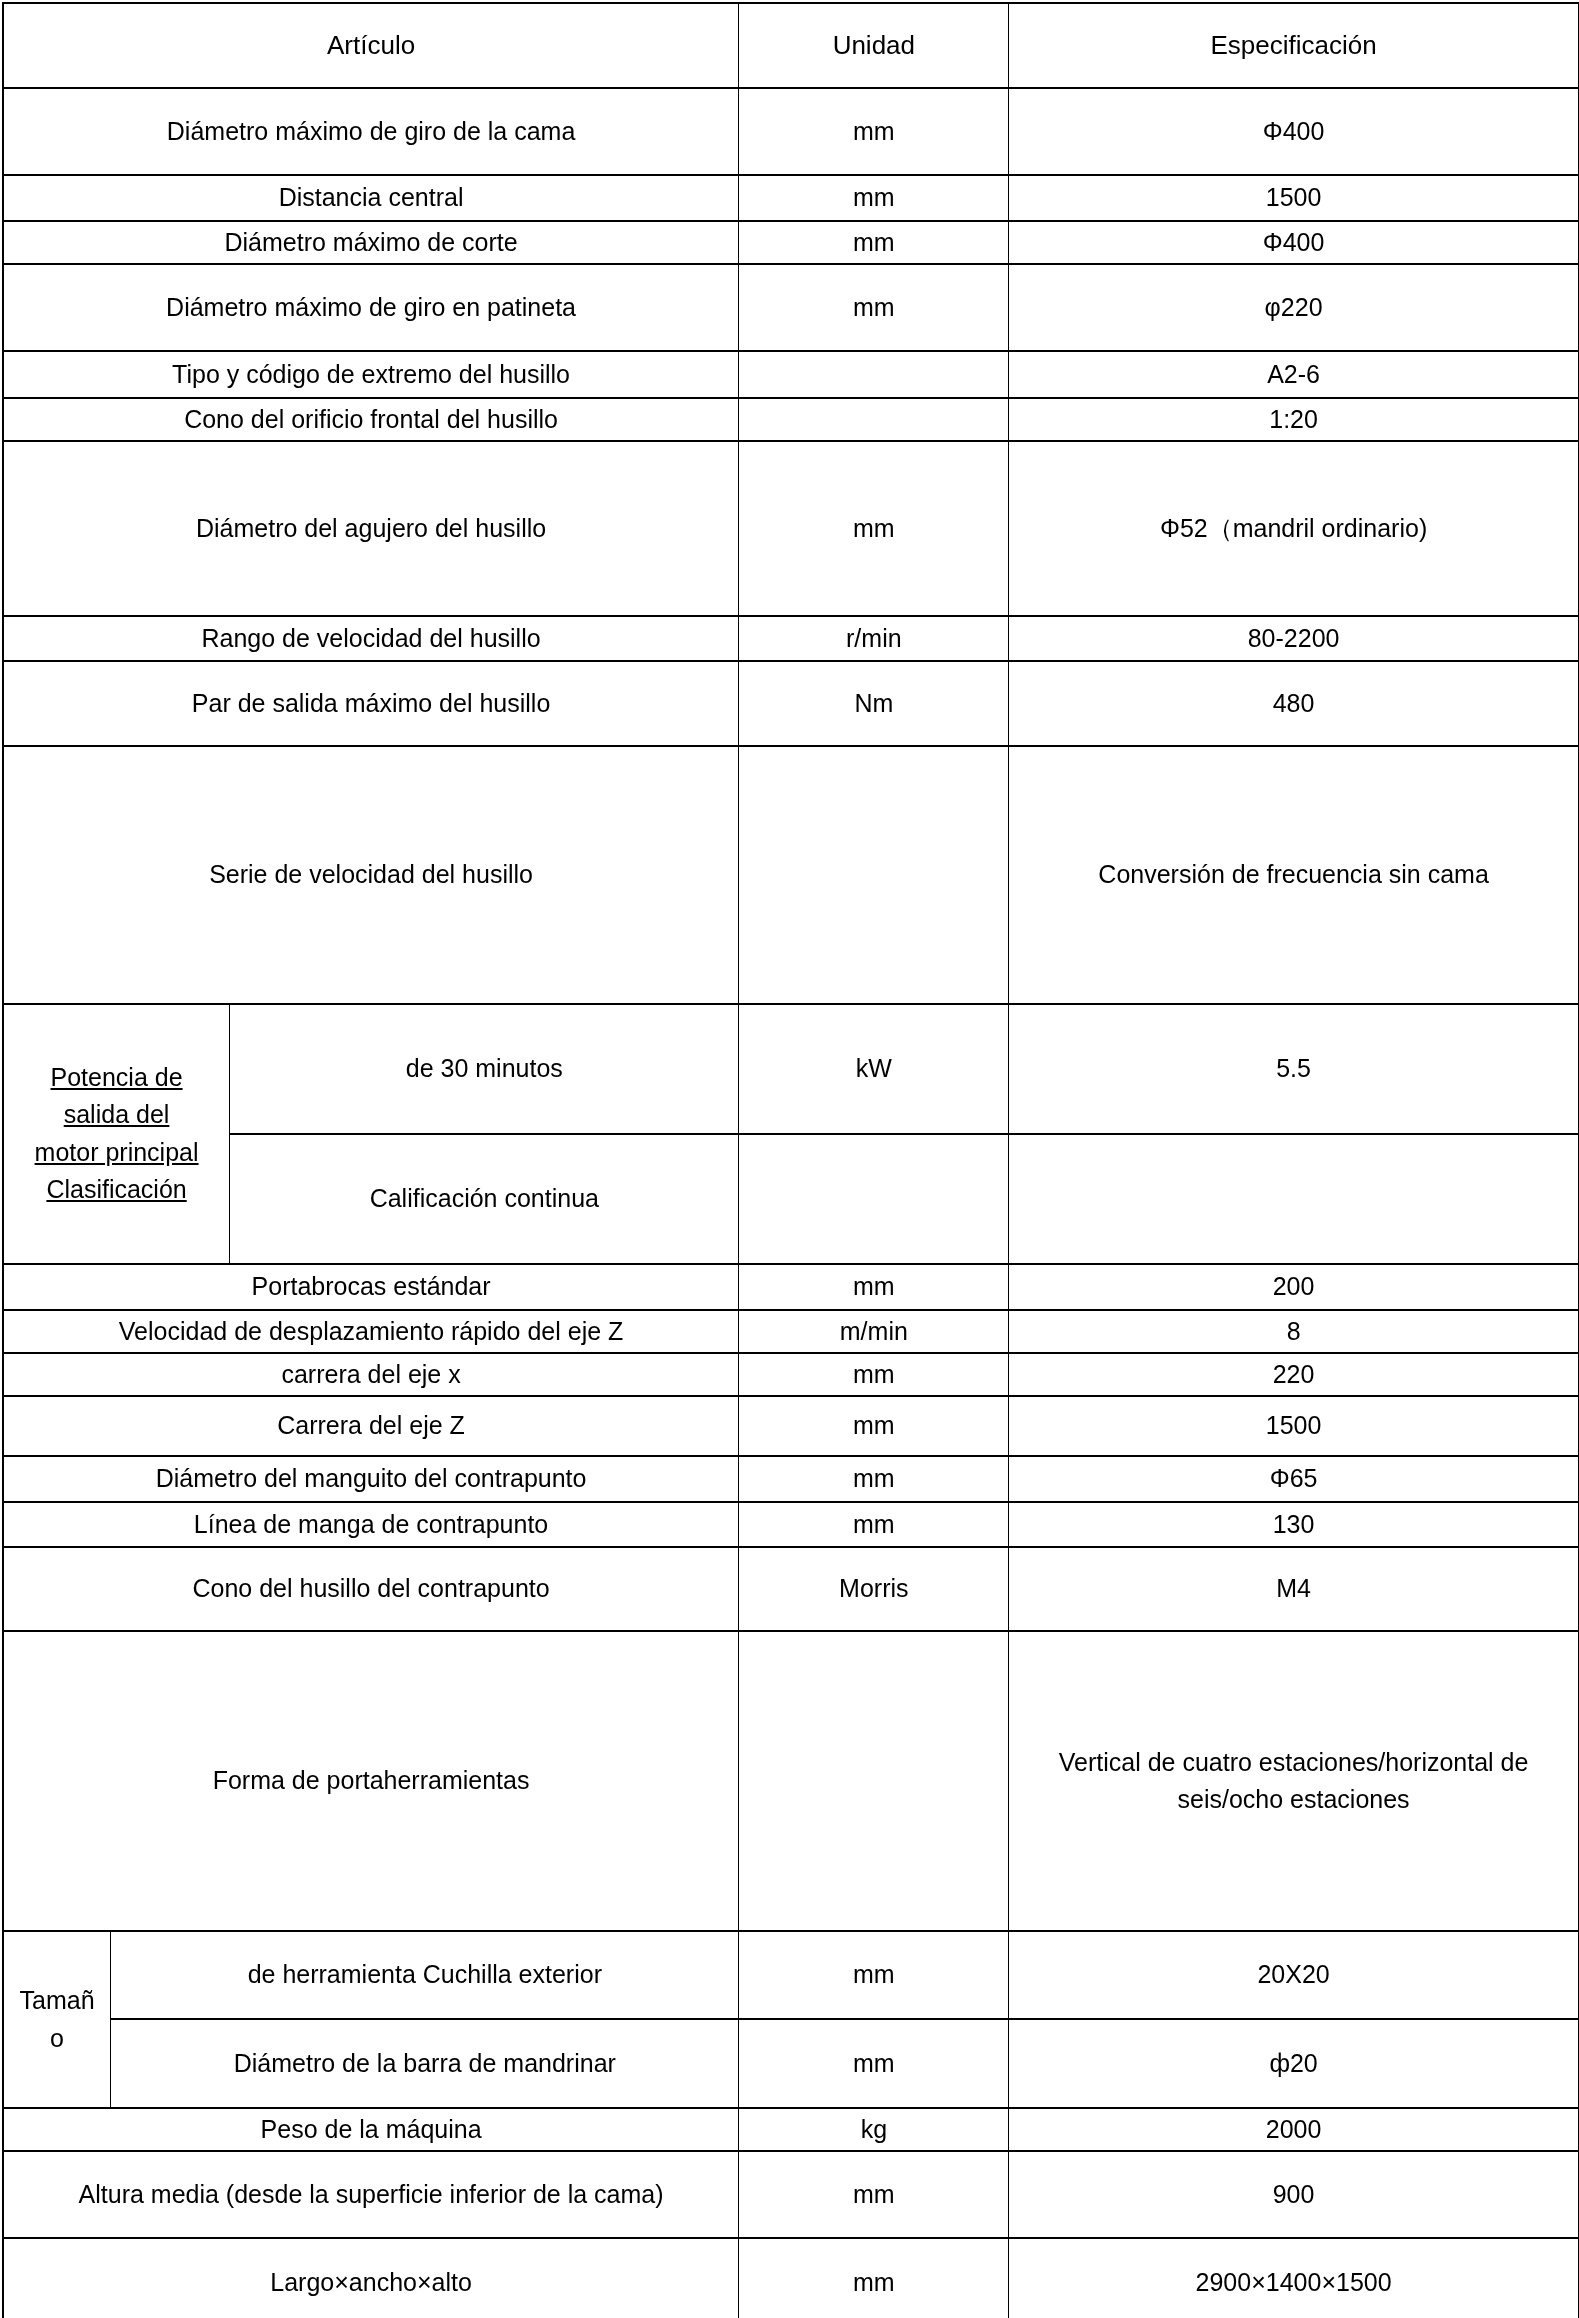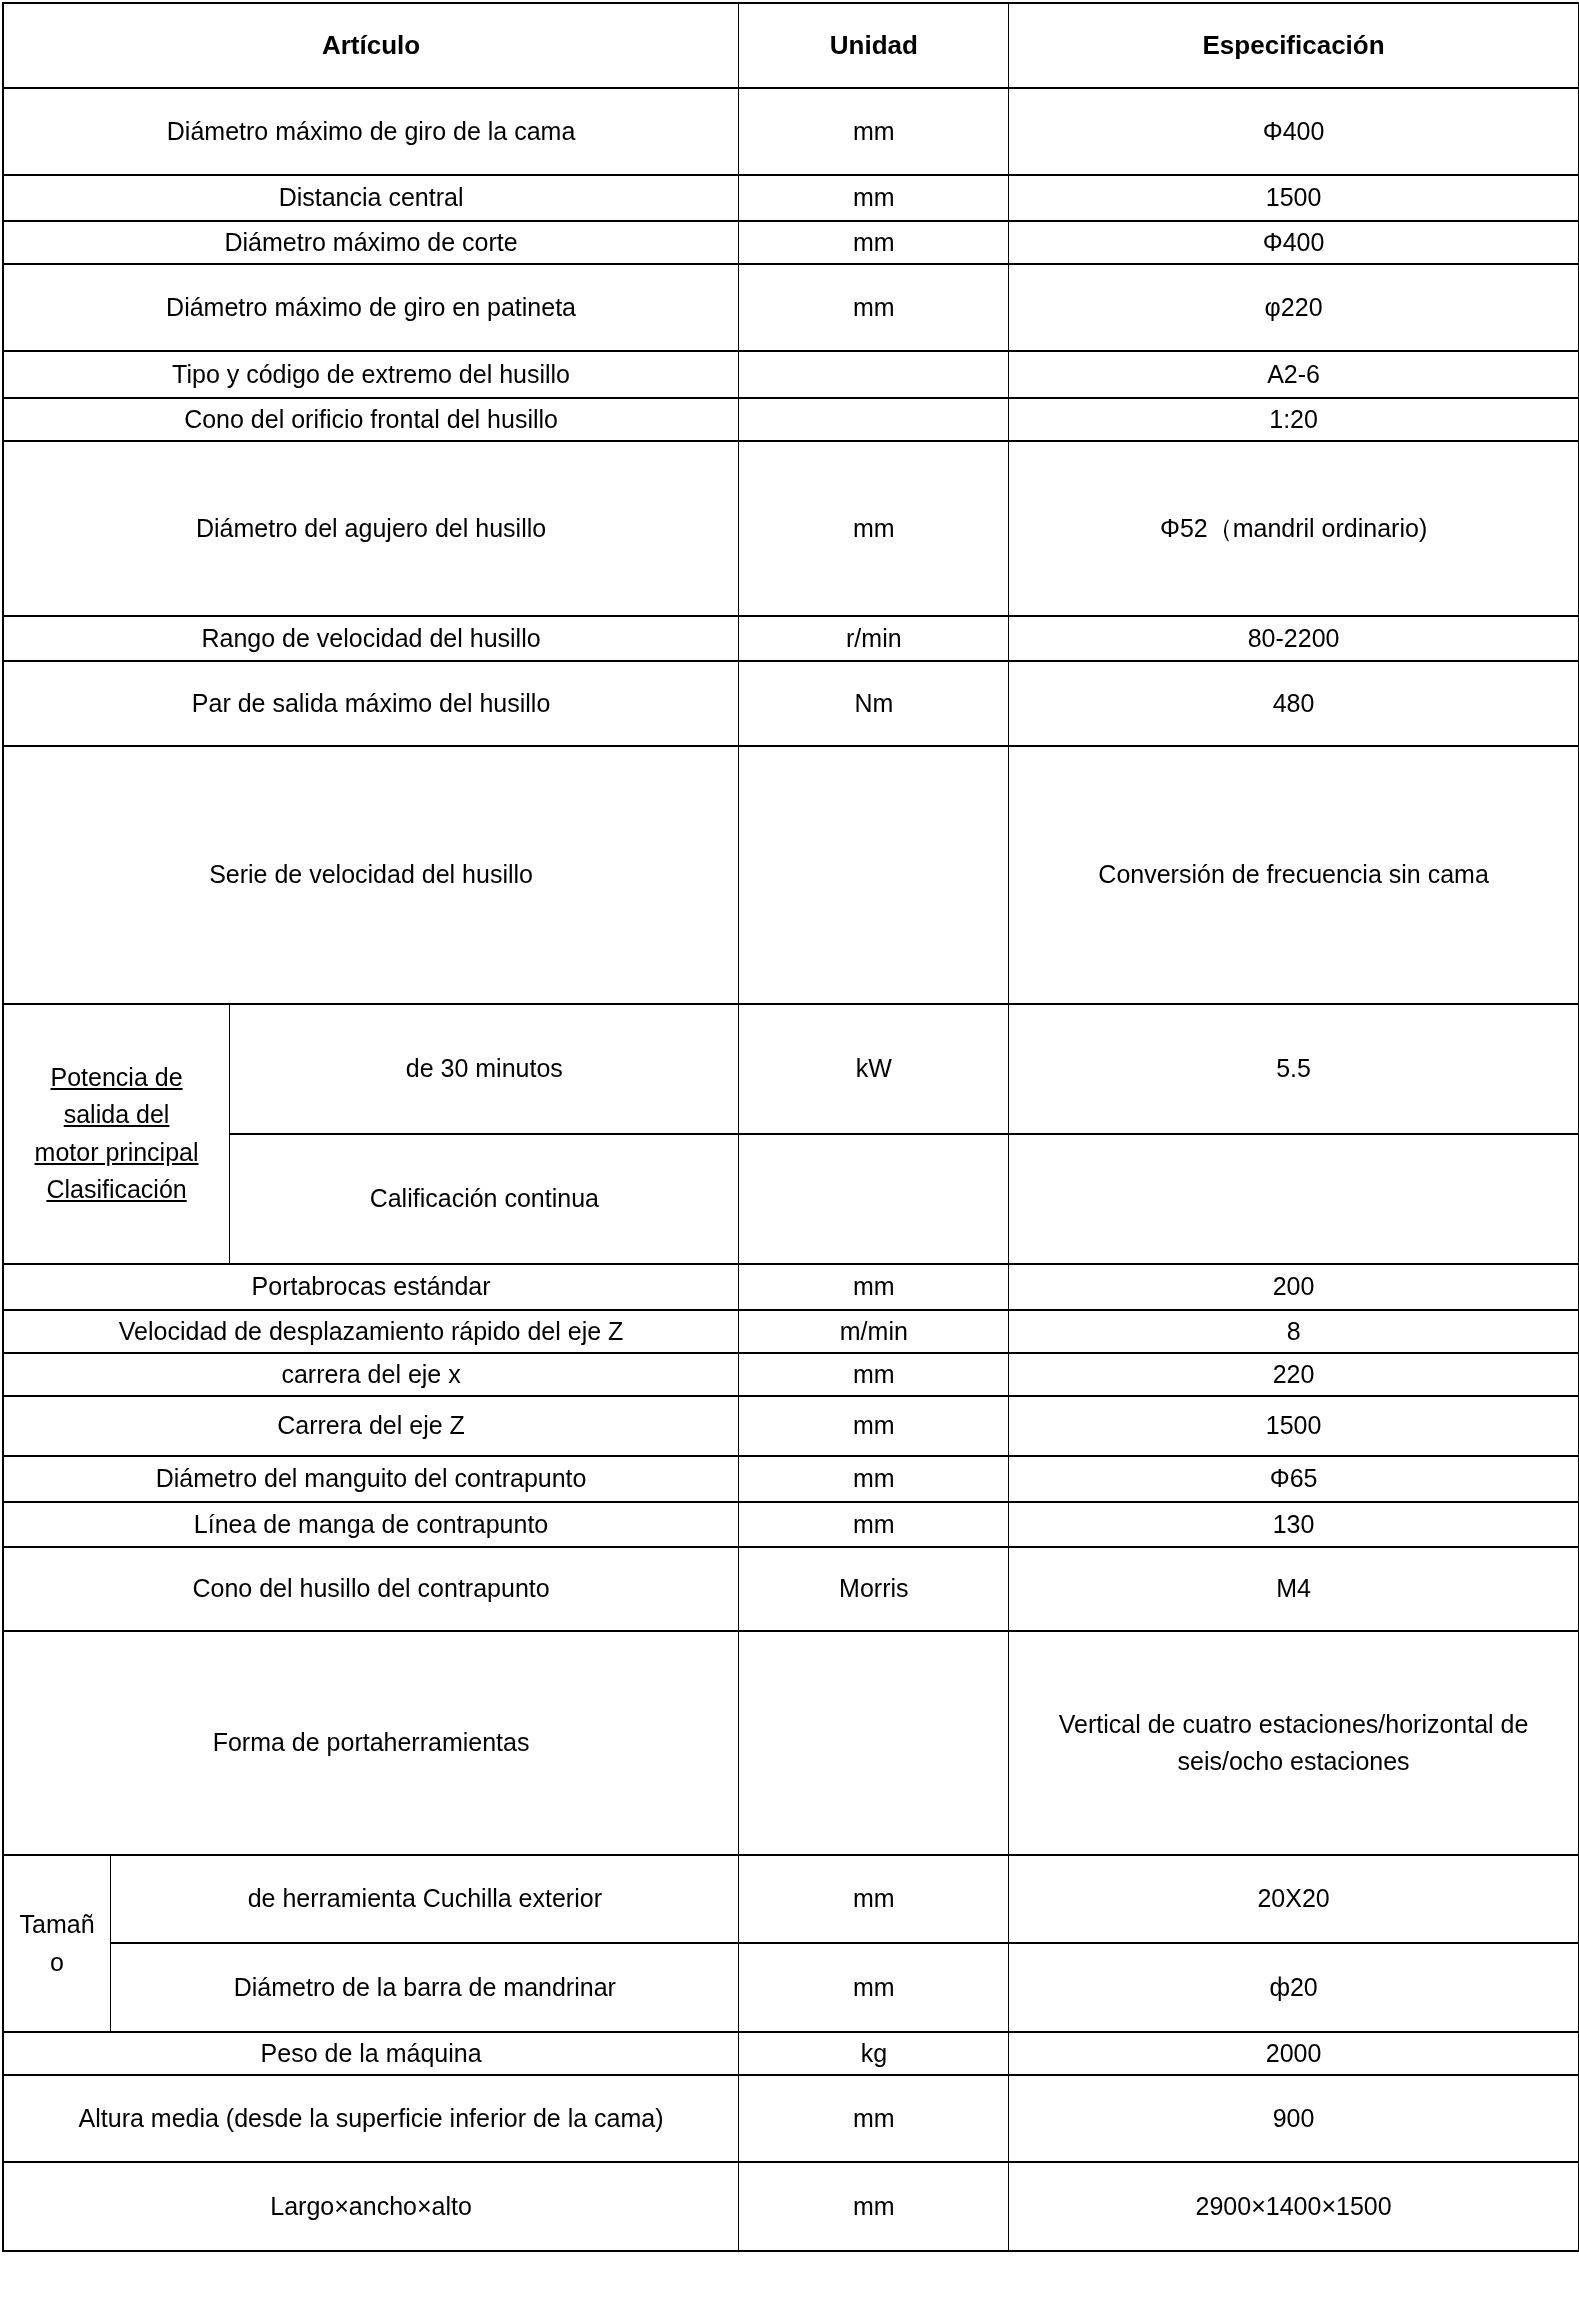--- a/index.html
+++ b/index.html
@@ -25,21 +25,21 @@
     border-top-width: 2.7px;
     border-bottom-width: 2.7px;
     text-align: center;
     vertical-align: middle;
     font-size: 25px;
     line-height: 1.5;
     padding: 1.8px 9px;
     overflow: hidden;
   }
   table.spec tr.hdr td {
-    font-weight: bold;
+    font-weight: normal;
     font-size: 26px;
     border-radius: 16px;
   }
   td.article { padding: 1.8px 21.6px; }
   td.group-power {
     white-space: pre-line;
     padding: 1.8px 1.8px;
     line-height: 1.55;
     text-decoration: underline;
   }
@@ -181,21 +181,21 @@
     <td>mm</td>
     <td class="spec-val">130</td>
   </tr>
 
   <tr style="height:84px">
     <td colspan="3" class="article">Cono del husillo del contrapunto</td>
     <td>Morris</td>
     <td class="spec-val">M4</td>
   </tr>
 
-  <tr style="height:224px">
+  <tr style="height:300px">
     <td colspan="3" class="article">Forma de portaherramientas</td>
     <td></td>
     <td class="spec-val">Vertical de cuatro estaciones/horizontal de seis/ocho estaciones</td>
   </tr>
 
   <tr style="height:88px">
     <td rowspan="2" class="group-size">Tamaño</td>
     <td colspan="2" class="article">de herramienta Cuchilla exterior</td>
     <td>mm</td>
     <td class="spec-val">20X20</td>

